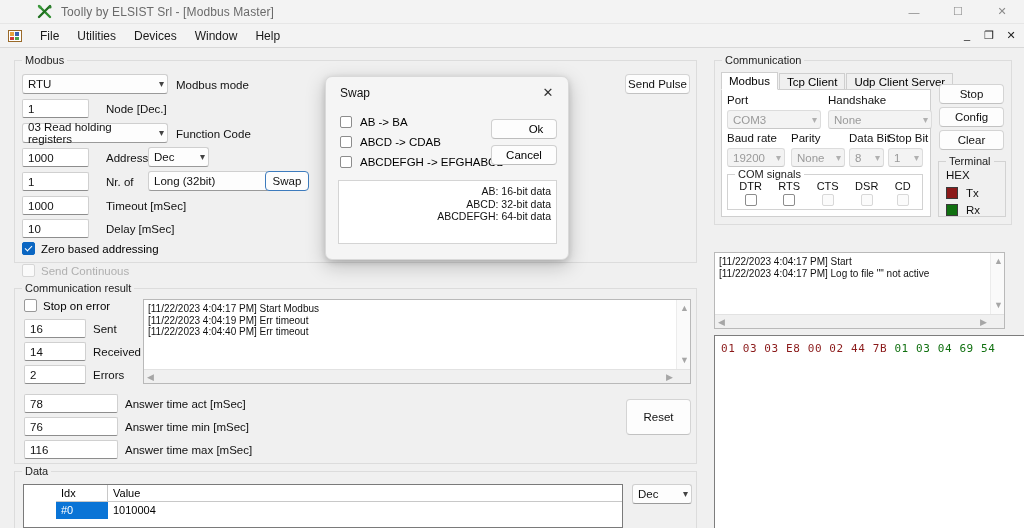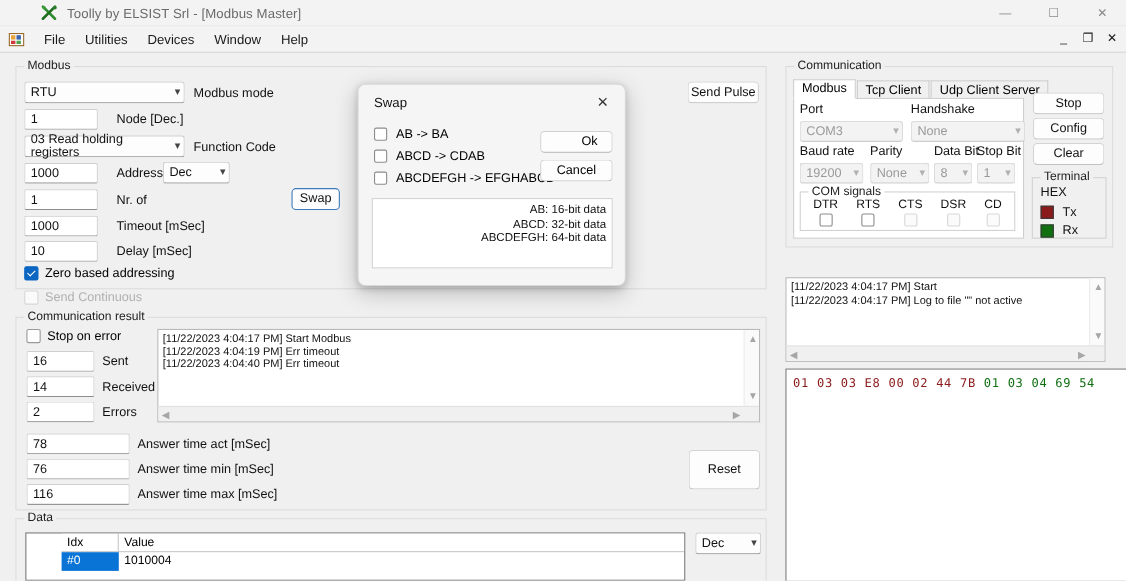--- a/index.html
+++ b/index.html
@@ -218,20 +218,24 @@
       <span class="lbl" style="left:91px; top:91px;">Address</span>
       <div class="combo" style="left:133px; top:86px; width:61px; height:20px;">
         <span>Dec</span>
         <span class="chev">▾</span>
       </div>
 
       <div class="tbox" style="left:7px; top:111px; width:67px; height:19px;">
         <span>1</span>
       </div>
       <span class="lbl" style="left:91px; top:115px;">Nr. of</span>
+      <div class="combo" style="left:133px; top:110px; width:138px; height:20px;">
+        <span>Long (32bit)</span>
+        <span class="chev">▾</span>
+      </div>
       <div class="btn accent" style="left:250px; top:110px; width:44px; height:20px;">Swap</div>
 
       <div class="tbox" style="left:7px; top:135px; width:67px; height:19px;">
         <span>1000</span>
       </div>
       <span class="lbl" style="left:91px; top:139px;">Timeout [mSec]</span>
 
       <div class="tbox" style="left:7px; top:158px; width:67px; height:19px;">
         <span>10</span>
       </div>
@@ -297,21 +301,21 @@
         <div class="sb-v">
           <span class="arw" style="left:3px; top:4px;">▲</span>
           <span class="arw" style="left:3px; bottom:18px;">▼</span>
         </div>
         <div class="sb-h">
           <span class="arw" style="left:3px; top:3px;">◀</span>
           <span class="arw" style="right:17px; top:3px;">▶</span>
         </div>
       </div>
 
-      <div class="btn" style="left:611px; top:110px; width:65px; height:36px;margin-top:10px;">Reset</div>
+      <div class="btn" style="left:611px; top:110px; width:65px; height:36px;">Reset</div>
     </div>
 
     <div class="group" style="left:14px; top:423px; width:683px; height:64px;">
       <span class="grp-label">Data</span>
 
       <div class="grid" style="left:8px; top:12px; width:600px; height:44px;">
         <div class="hdr">
           <div style="width:52px;">Idx</div>
           <div style="flex:1; border-right:none;">Value</div>
         </div>

